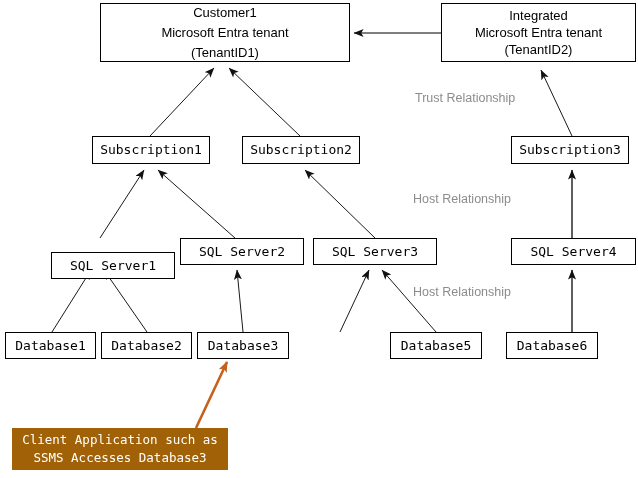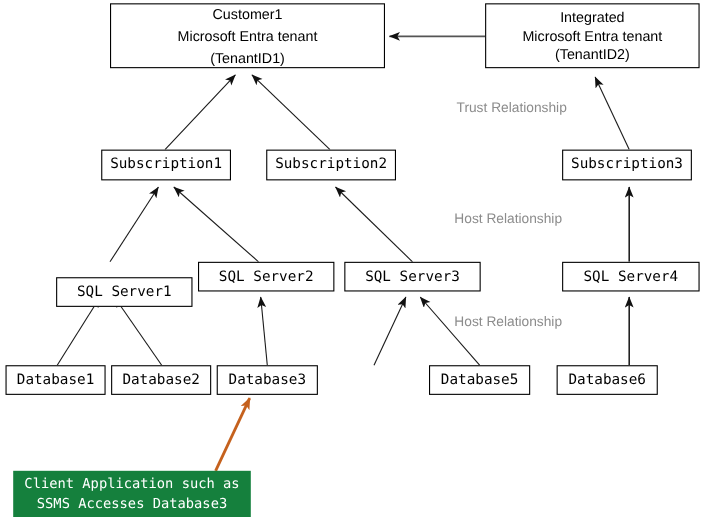--- a/index.html
+++ b/index.html
@@ -165,18 +165,18 @@
     <span>Database5</span>
   </div>
   <div class="node mono" style="left:506px; top:332px; width:92px; height:27px;">
     <span>Database6</span>
   </div>
 
   <div class="rel-label" style="left:415px; top:91px;">Trust Relationship</div>
   <div class="rel-label" style="left:413px; top:192px;">Host Relationship</div>
   <div class="rel-label" style="left:413px; top:285px;">Host Relationship</div>
 
-  <div class="callout" style="left:12px; top:428px; width:216px; height:42px; background:#15803d;">
+  <div class="callout" style="left:12px; top:428px; width:216px; height:42px; background:#a16207;">
     <span class="line">Client Application such as</span>
     <span class="line">SSMS Accesses Database3</span>
   </div>
 
 </div>
 
 </body></html>

